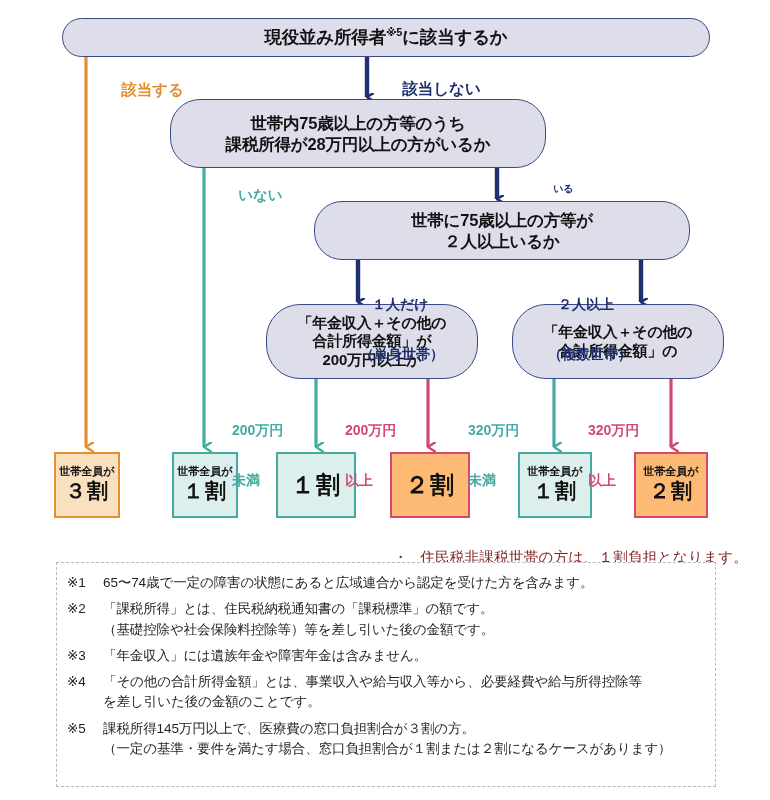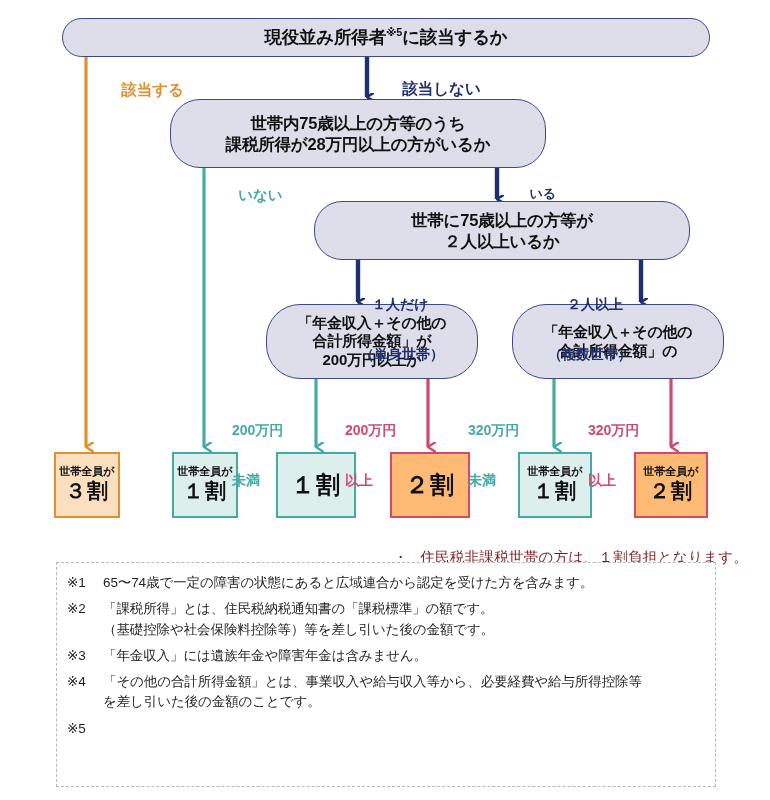--- a/index.html
+++ b/index.html
@@ -142,30 +142,30 @@
   </div>
 
   <div class="elab c-navy" style="left:385px;top:62px;font-size:15.5px;">
     <span>該当しない</span>
   </div>
 
   <div class="elab c-teal" style="left:222px;top:170px;font-size:14.5px;">
     <span>いない</span>
   </div>
 
-  <div class="elab c-navy" style="left:515px;top:171px;font-size:13px;">
+  <div class="elab c-navy" style="left:542px;top:171px;font-size:10px;">
     <span>いる</span>
   </div>
 
   <div class="elab c-navy" style="left:372px;top:263px;font-size:14px;text-align:left;">
     <span style="display:block">１人だけ</span>
     <span style="display:block;margin-left:-12px;">（単身世帯）</span>
   </div>
 
-  <div class="elab c-navy" style="left:548px;top:263px;font-size:14px;text-align:center;">
+  <div class="elab c-navy" style="left:548px;top:263px;font-size:14px;text-align:left;">
     <span style="display:block;margin-left:10px;">２人以上</span>
     <span style="display:block;">（複数世帯）</span>
   </div>
 
   <div class="elab c-teal" style="left:232px;top:389px;width:76px;font-size:14px;">
     <span style="display:block">200万円</span>
     <span style="display:block">未満</span>
   </div>
 
   <div class="elab c-pink" style="left:345px;top:389px;width:76px;font-size:14px;">
@@ -242,17 +242,21 @@
     <div class="fn">
       <div class="fn-mark">※4</div>
       <div class="fn-body">
         <div>「その他の合計所得金額」とは、事業収入や給与収入等から、必要経費や給与所得控除等</div>
         <div>を差し引いた後の金額のことです。</div>
       </div>
     </div>
 
     <div class="fn">
       <div class="fn-mark">※5</div>
+      <div class="fn-body">
+        <div>課税所得145万円以上で、医療費の窓口負担割合が３割の方。</div>
+        <div>（一定の基準・要件を満たす場合、窓口負担割合が１割または２割になるケースがあります）</div>
+      </div>
     </div>
 
   </div>
 
 </div>
 
 </body></html>

